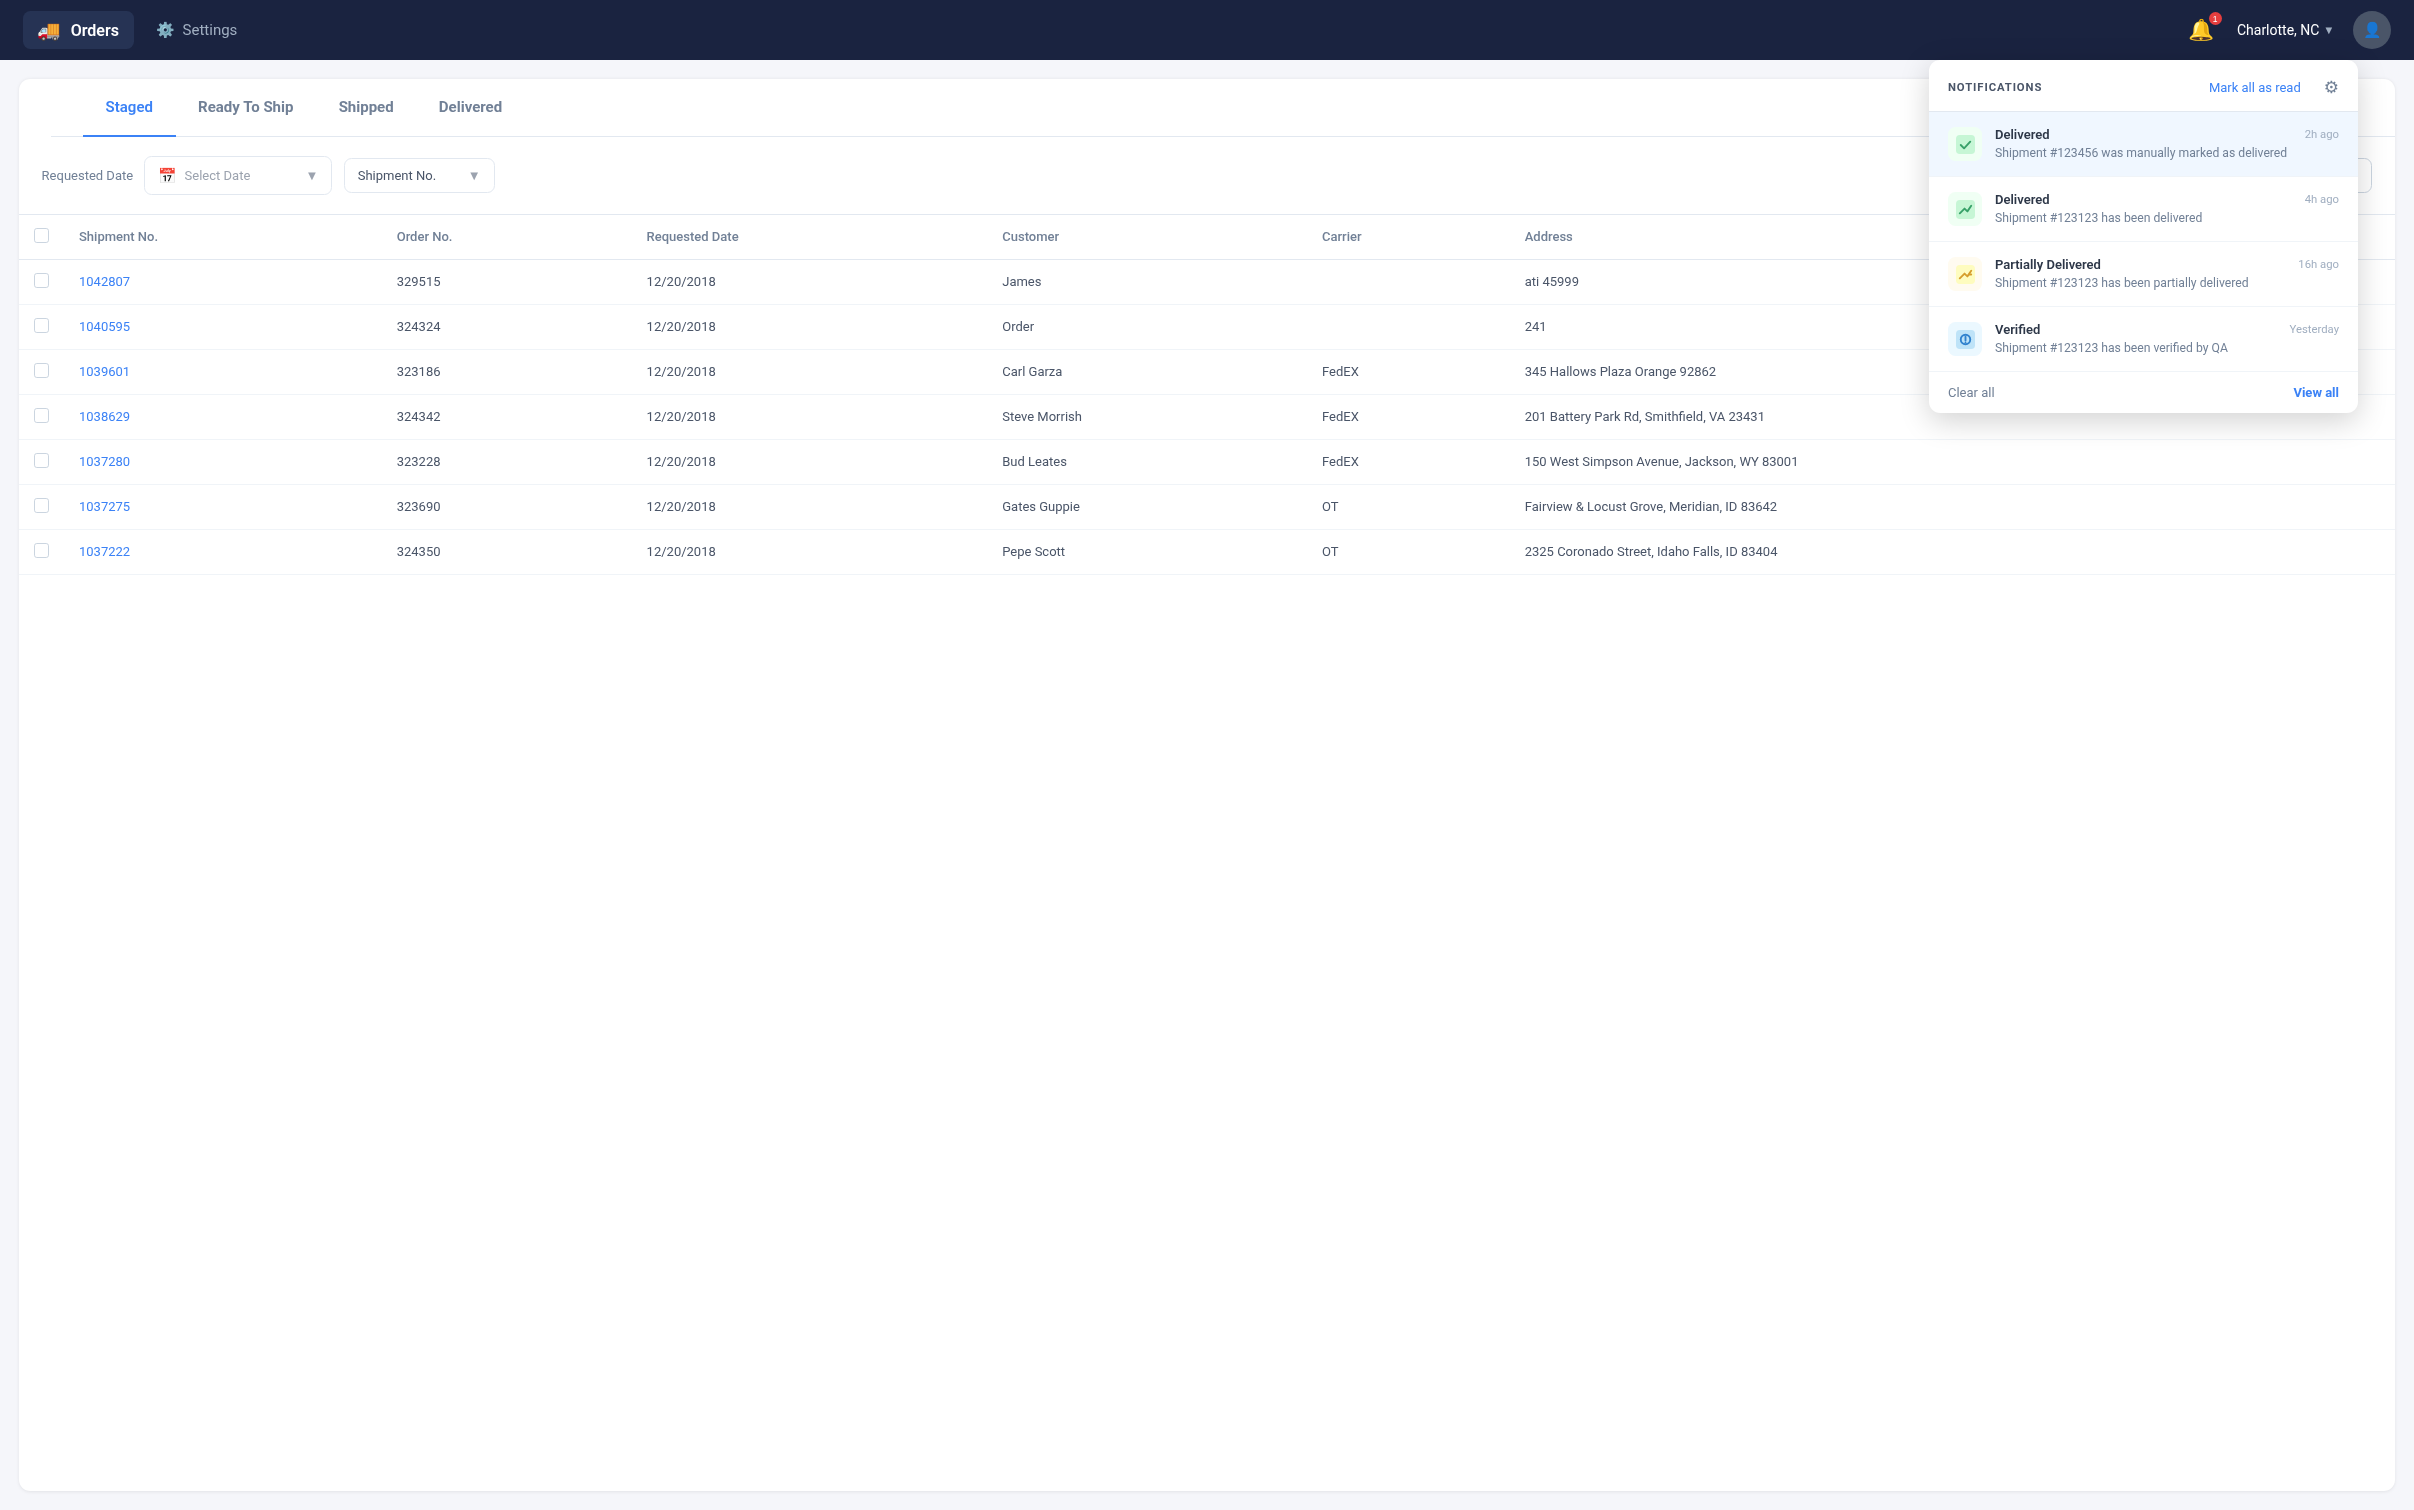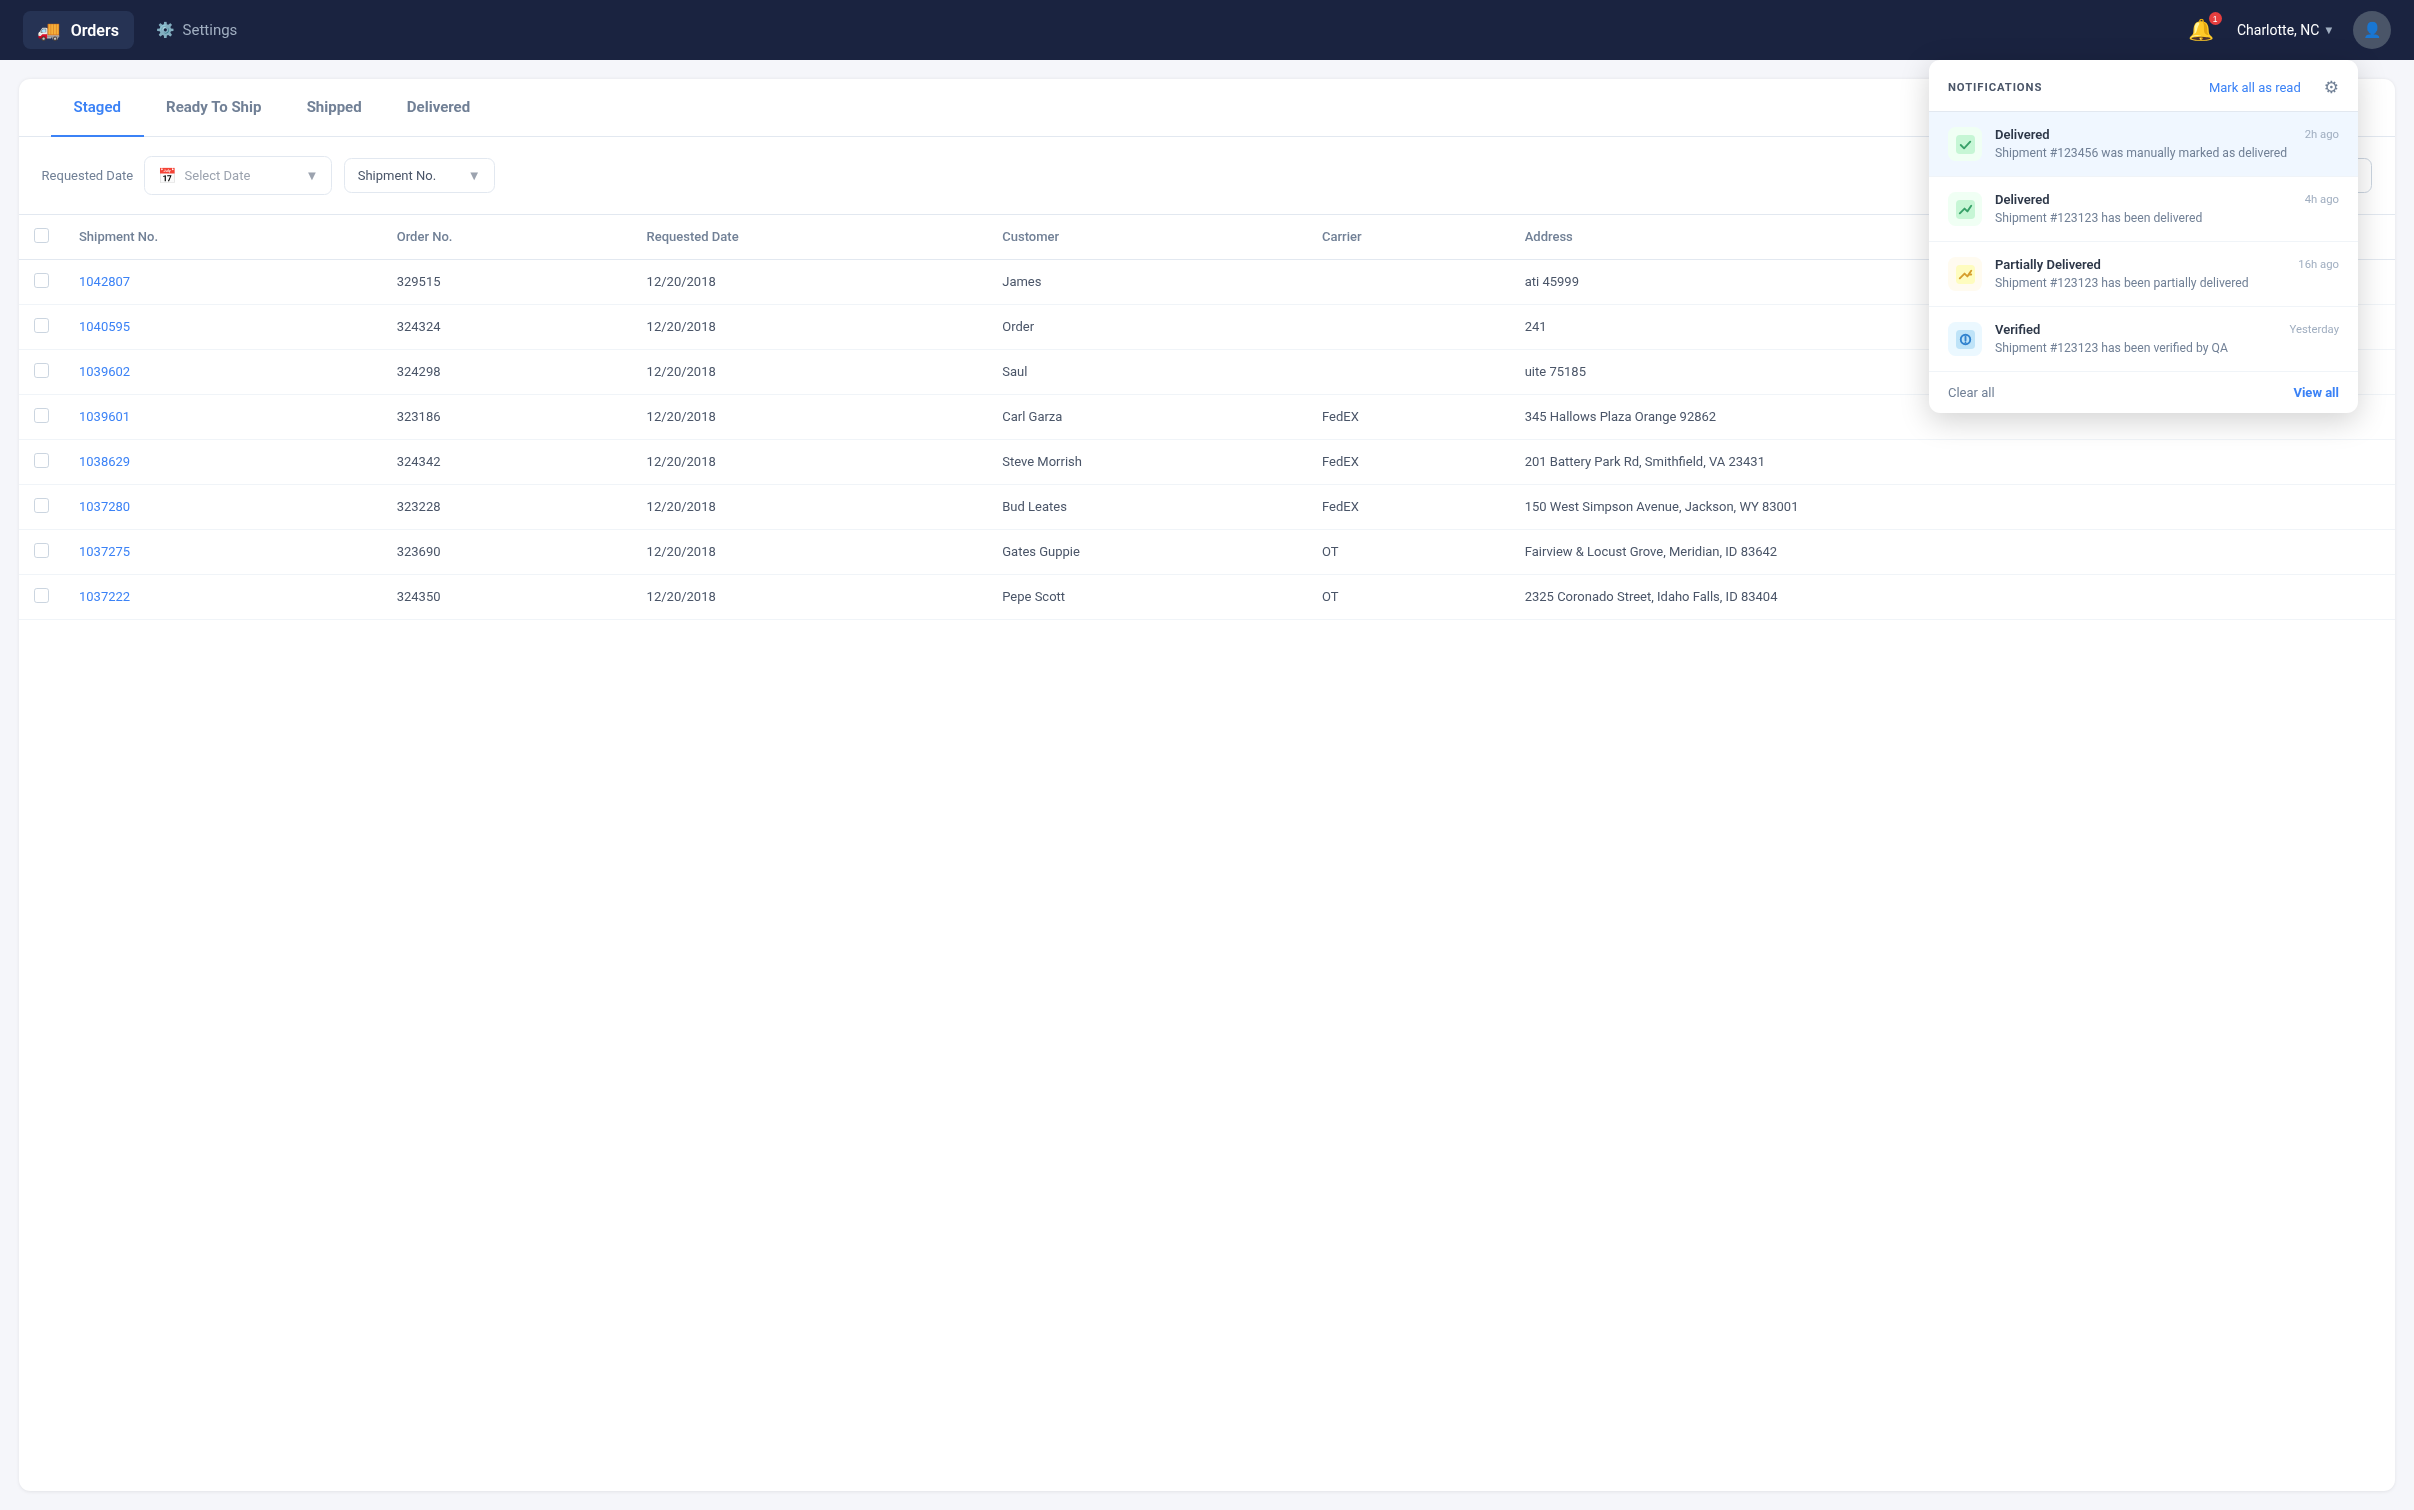--- a/index.html
+++ b/index.html
@@ -54,20 +54,21 @@
       border-radius: 11.3px;
       box-shadow: 0 0.9px 3.8px rgba(0,0,0,0.08);
       min-height: calc(100vh - 98px);
       overflow: hidden;
     }
 
     
     .tabs {
       display: flex; border-bottom: 0.9px solid #e2e8f0;
       padding: 0 32px;
+      margin-left: 32px;
     }
     .tab {
       padding: 19px 22.6px; font-size: 15px; color: #718096;
       cursor: pointer; border-bottom: 2.8px solid transparent;
       margin-bottom: -0.9px; white-space: nowrap; font-weight: bold;
     }
     .tab.active {
       color: #3b82f6; border-bottom-color: #3b82f6; font-weight: 600;
     }
 
@@ -251,29 +252,20 @@
     <td><span class="checkbox"></span></td>
     <td><a class="shipment-link" href="#">1040595</a></td>
     <td>324324</td>
     <td>12/20/2018</td>
     <td>Order</td>
     <td></td>
     <td>241</td>
   </tr>
           <tr>
     <td><span class="checkbox"></span></td>
-    <td><a class="shipment-link" href="#">1039602</a></td>
-    <td>324298</td>
-    <td>12/20/2018</td>
-    <td>Saul</td>
-    <td></td>
-    <td>uite 75185</td>
-  </tr>
-          <tr>
-    <td><span class="checkbox"></span></td>
     <td><a class="shipment-link" href="#">1039601</a></td>
     <td>323186</td>
     <td>12/20/2018</td>
     <td>Carl Garza</td>
     <td>FedEX</td>
     <td>345 Hallows Plaza Orange 92862</td>
   </tr>
           <tr>
     <td><span class="checkbox"></span></td>
     <td><a class="shipment-link" href="#">1038629</a></td>

